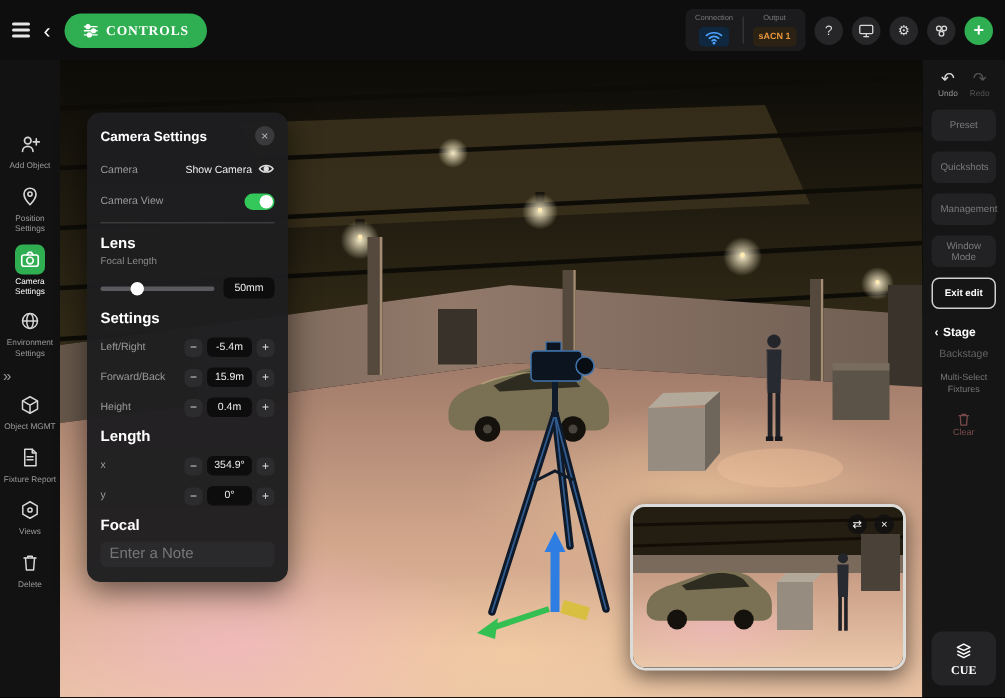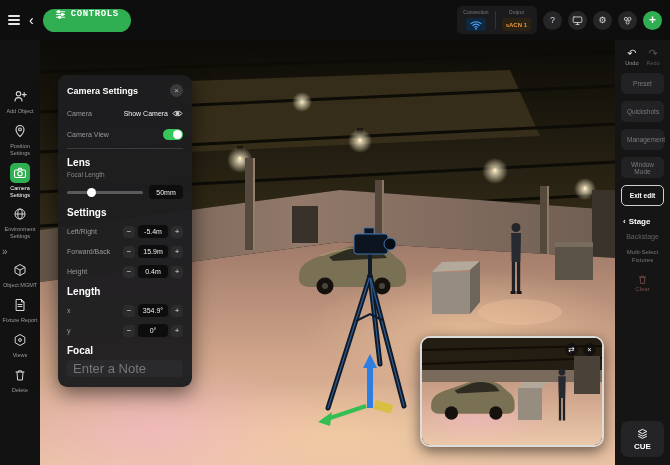--- a/index.html
+++ b/index.html
@@ -8,23 +8,23 @@
          font-family:"Liberation Sans", sans-serif; -webkit-font-smoothing:antialiased; }
 
   
   .topbar { position:absolute; top:0; left:0; right:0; height:40px; background:#0e0e0f;
             display:flex; align-items:center; justify-content:space-between; padding:0 8px; z-index:30; }
   .tb-left { display:flex; align-items:center; gap:9px; }
   .icon-btn { display:flex; align-items:center; justify-content:center; cursor:pointer; }
   .hamburger i { display:block; width:12px; height:1.6px; background:#e6e6e6; margin:2.3px 0; border-radius:1px; }
   .back-glyph { color:#fff; font-size:14px; line-height:1; }
   .tb-title { color:#fff; font-size:11px; font-weight:bold; letter-spacing:.2px; white-space:nowrap; }
-  .controls-btn { display:flex; align-items:flex-start; gap:5px; background:#2fae52; border:none; cursor:pointer;
+  .controls-btn { display:flex; align-items:center; gap:5px; background:#2fae52; border:none; cursor:pointer;
                   border-radius:13px; height:23px; padding:0 12px; color:#fff; font-weight:bold; font-size:9px;
-                  letter-spacing:.6px; font-family:Liberation Mono, monospace; }
+                  letter-spacing:.6px; font-family:Liberation Serif, serif; }
   .tabs { display:flex; gap:12px; margin-left:12px; align-items:center; }
   .tab { color:#8a8a8a; font-size:9.5px; font-weight:bold; cursor:pointer; white-space:nowrap; }
   .tab.active { color:#fff; }
   .tb-right { display:flex; align-items:center; gap:6px; }
   .status { display:flex; background:#1b1b1d; border-radius:5px; height:28px; padding:2px 6px; gap:6px; cursor:pointer; }
   .status-col { display:flex; flex-direction:column; align-items:center; justify-content:space-between; padding:1px 0; }
   .status-h { color:#7a7a7a; font-size:5px; }
   .status-box { height:13px; display:flex; align-items:center; justify-content:center; border-radius:3px; padding:0 4px; }
   .wifi-box { background:#10283f; }
   .sacn-box { background:#2c2214; color:#e8963c; font-size:6px; font-weight:bold; white-space:nowrap; }
@@ -74,21 +74,21 @@
   .psub { color:#8a8a8a; font-size:6.5px; margin:2px 0 3px; }
   .slider { flex:1; position:relative; height:10px; margin-right:6px; cursor:pointer; }
   .track { position:absolute; top:4px; left:0; right:0; height:2.5px; border-radius:2px; background:#5a5a5e; }
   .knob2 { position:absolute; top:.5px; left:26%; width:9px; height:9px; border-radius:50%; background:#fff; }
   .valbox { min-width:34px; height:14px; background:#0d0d0e; border-radius:4px; color:#eee; font-size:7px;
             display:flex; align-items:center; justify-content:center; padding:0 3px; }
   .valbox.sm { min-width:30px; height:13px; margin:0 3px; }
   .step { width:12px; height:12px; border-radius:4px; background:#2c2c2f; color:#ddd; font-size:8px;
           display:flex; align-items:center; justify-content:center; cursor:pointer; }
   .note-input { width:100%; height:17px; background:#2a2a2d; border:none; border-radius:4px; color:#ddd;
-                font-size:13px; padding:0 6px; font-family:inherit; outline:none; }
+                font-size:10px; padding:0 6px; font-family:inherit; outline:none; }
   .note-input::placeholder { color:#777; }
 
   
   .rsb { position:absolute; top:40px; right:0; width:55px; bottom:0; background:#151516; z-index:20;
          display:flex; flex-direction:column; align-items:center; padding:8px 6px; gap:7px; }
   .rsb-hist { display:flex; gap:8px; }
   .hist-btn { display:flex; flex-direction:column; align-items:center; color:#ddd; cursor:pointer; }
   .hist-ic { font-size:11px; line-height:1; }
   .hist-lb { font-size:5.5px; color:#999; margin-top:1px; }
   .hist-btn.dim { color:#555; }
@@ -97,21 +97,21 @@
              font-size:6.5px; font-family:inherit; cursor:pointer; }
   .rsb-btn.exit { background:transparent; border:1px solid #d0d0d0; color:#fff; font-weight:bold; }
   .rsb-stage { color:#fff; font-size:8px; font-weight:bold; display:flex; gap:3px; align-items:center;
                margin-top:4px; align-self:flex-start; padding-left:2px; cursor:pointer; }
   .rsb-back { color:#636363; font-size:7px; cursor:pointer; }
   .rsb-multi { color:#777; font-size:6px; text-align:center; width:40px; line-height:1.3; margin-top:2px; cursor:pointer; }
   .rsb-clear { display:flex; flex-direction:column; align-items:center; gap:1px; color:#7a4a4a; font-size:6px;
                margin-top:2px; cursor:pointer; }
   .rsb-cue { margin-top:auto; width:43px; height:36px; background:#242426; border-radius:7px; display:flex;
              flex-direction:column; align-items:center; justify-content:center; gap:2px; color:#fff;
-             font-size:8px; font-weight:bold; cursor:pointer; }
+             font-size:8px; font-weight:bold; cursor:pointer;font-family:Liberation Serif, serif; }
 </style>
 </head>
 <body>
 
 <div class="app">
 
   <header class="topbar">
     <div class="tb-left">
       <div class="icon-btn">
         <span class="hamburger">

